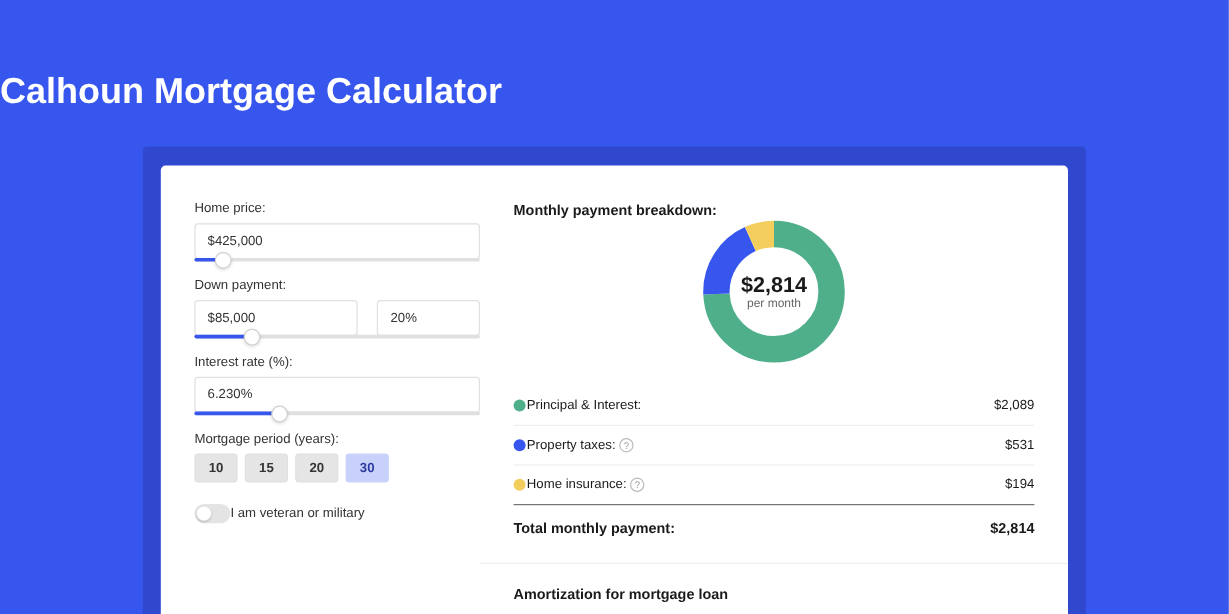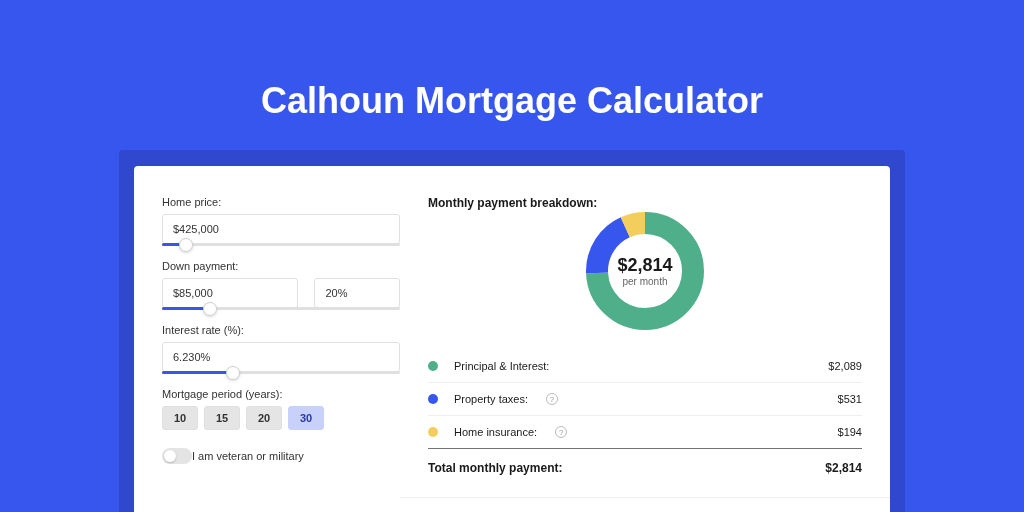--- a/index.html
+++ b/index.html
@@ -3,25 +3,25 @@
 <meta charset="utf-8">
 <style>
   * { box-sizing: border-box; margin: 0; padding: 0; }
   html, body { width: 1024px; height: 512px; overflow: hidden; }
   body {
     background: #3756ED;
     font-family: -apple-system, BlinkMacSystemFont, "Segoe UI", Arial, sans-serif;
     color: #1a1a1a;
   }
   .page-title {
-    text-align: center;
+    text-align: left;
     color: #fff;
-    font-size: 36px;
+    font-size: 30px;
     font-weight: 700;
-    padding-top: 80px;
+    padding-top: 60px;
     padding-bottom: 28px;
   }
   .inner-band {
     background: #2F48CE;
     margin: 0 auto;
     width: 786px;
     border-radius: 4px 4px 0 0;
     padding-top: 16px;
   }
   .card {
@@ -145,21 +145,21 @@
   .donut-amount { font-size: 18px; font-weight: 700; }
   .donut-sub { font-size: 10px; color: #666; }
   .legend-row {
     display: flex;
     align-items: center;
     justify-content: space-between;
     padding: 10px 0;
     font-size: 11px;
   }
   .legend-row + .legend-row { border-top: 1px solid #eee; text-align: center; }
-  .legend-left { display: flex; align-items: center; gap: 16px; }
+  .legend-left { display: flex; align-items: center; gap: 1px; }
   .dot { width: 10px; height: 10px; border-radius: 50%; display: inline-block; }
   .help-icon {
     display: inline-flex;
     width: 12px; height: 12px;
     border: 1px solid #bbb;
     border-radius: 50%;
     font-size: 8px;
     color: #999;
     align-items: center;
     justify-content: center;

